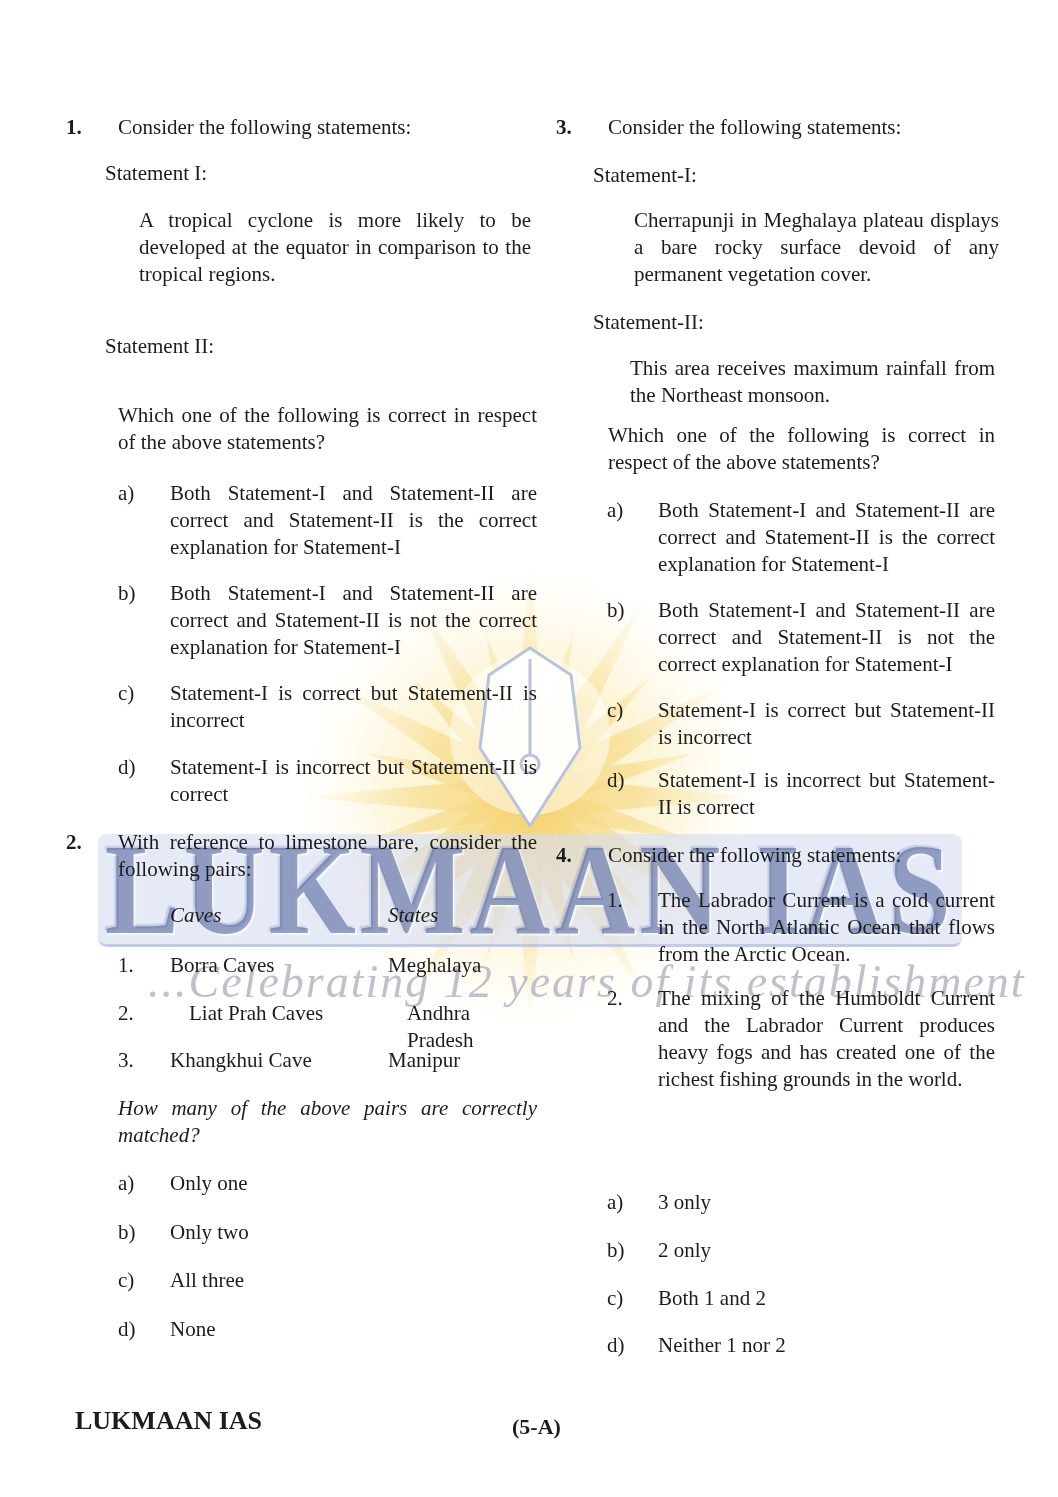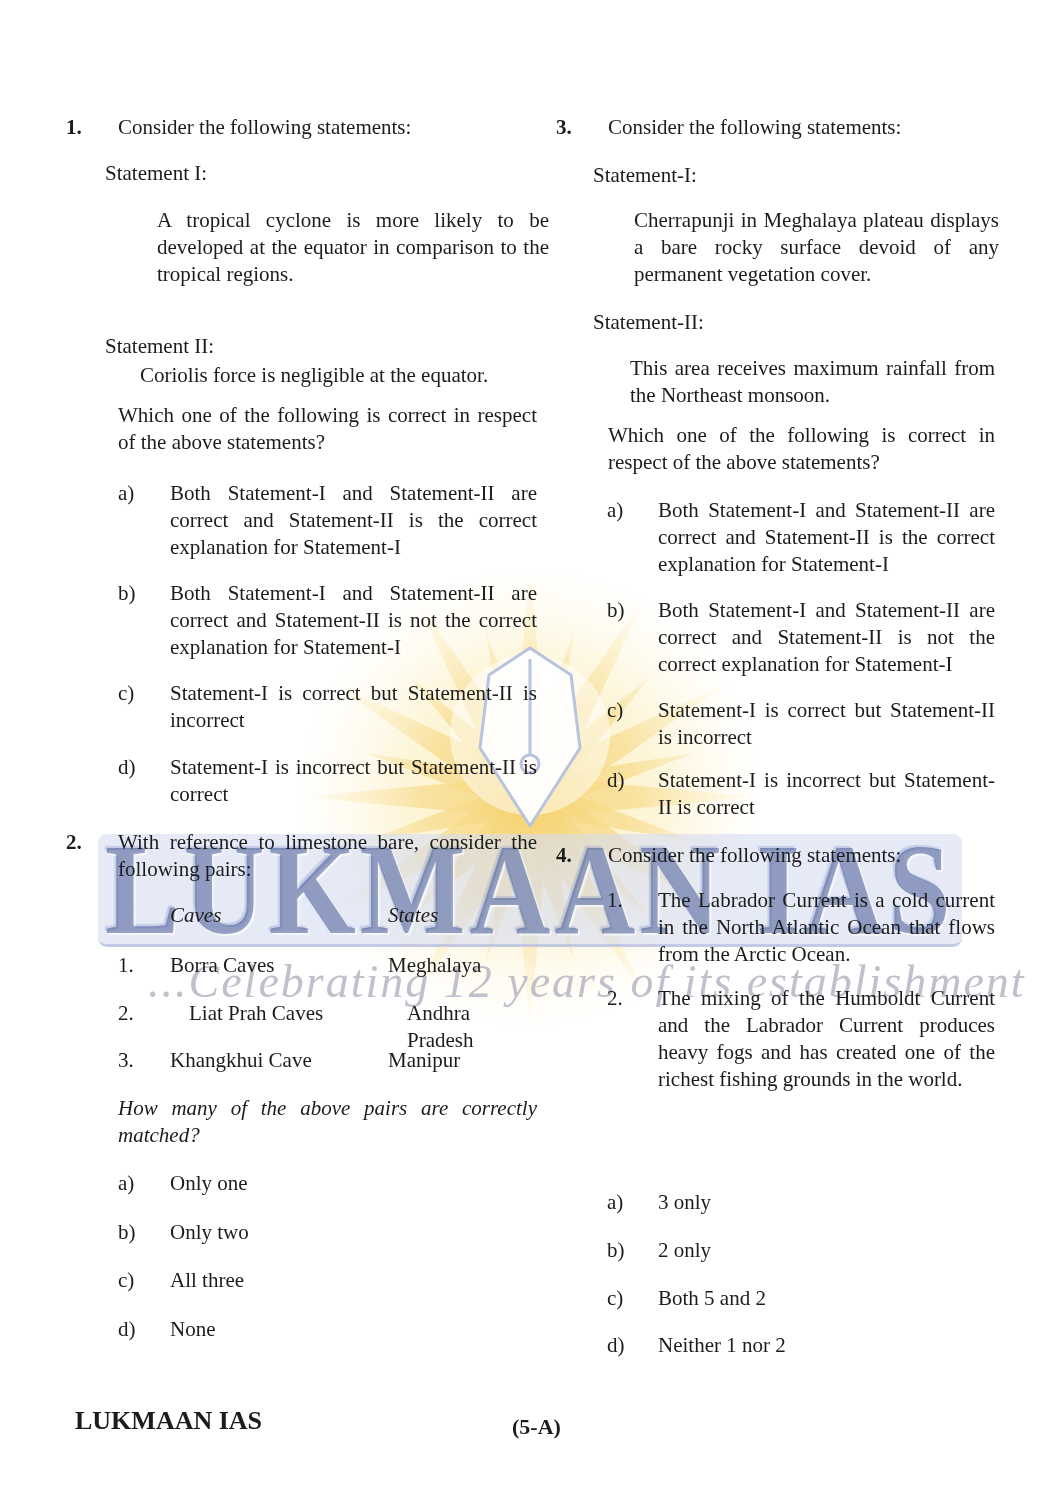--- a/index.html
+++ b/index.html
@@ -90,23 +90,22 @@
     <div class="wm-tagline">...Celebrating 12 years of its establishment</div>
   </div>
 
   <div class="content">
 
     <div class="t row" style="top:114px;left:66px;width:471px;">
       <div class="num">1.</div>
       <div class="grow">Consider the following statements:</div>
     </div>
     <div class="t" style="top:160px;left:105px;">Statement I:</div>
-    <div class="t just" style="top:207px;left:157px;width:392px;">A tropical cyclone is more likely to be developed at the equator in comparison to the tropical regions.</div>
+    <div class="t just" style="top:207px;left:139px;width:392px;">A tropical cyclone is more likely to be developed at the equator in comparison to the tropical regions.</div>
     <div class="t" style="top:309px;left:105px;margin-top:24px;">Statement II:</div>
-    <div class="t" style="top:362px;left:140px;width:397px;">Coriolis force is negligible at the equator.</div>
     <div class="t just" style="top:402px;left:118px;width:419px;">Which one of the following is correct in respect of the above statements?</div>
 
     <div class="t row" style="top:480px;left:118px;width:419px;">
       <div class="ltr">a)</div>
       <div class="grow just">Both Statement-I and Statement-II are correct and Statement-II is the correct explanation for Statement-I</div>
     </div>
     <div class="t row" style="top:580px;left:118px;width:419px;">
       <div class="ltr">b)</div>
       <div class="grow just">Both Statement-I and Statement-II are correct and Statement-II is not the correct explanation for Statement-I</div>
     </div>
@@ -204,21 +203,21 @@
     <div class="t row" style="top:1189px;left:607px;width:388px;">
       <div class="ltr-r">a)</div>
       <div class="grow">3 only</div>
     </div>
     <div class="t row" style="top:1237px;left:607px;width:388px;">
       <div class="ltr-r">b)</div>
       <div class="grow">2 only</div>
     </div>
     <div class="t row" style="top:1285px;left:607px;width:388px;">
       <div class="ltr-r">c)</div>
-      <div class="grow">Both 5 and 2</div>
+      <div class="grow">Both 1 and 2</div>
     </div>
     <div class="t row" style="top:1332px;left:607px;width:388px;">
       <div class="ltr-r">d)</div>
       <div class="grow">Neither 1 nor 2</div>
     </div>
 
     <div class="footer-brand">LUKMAAN IAS</div>
     <div class="footer-page">(5-A)</div>
 
   </div>

